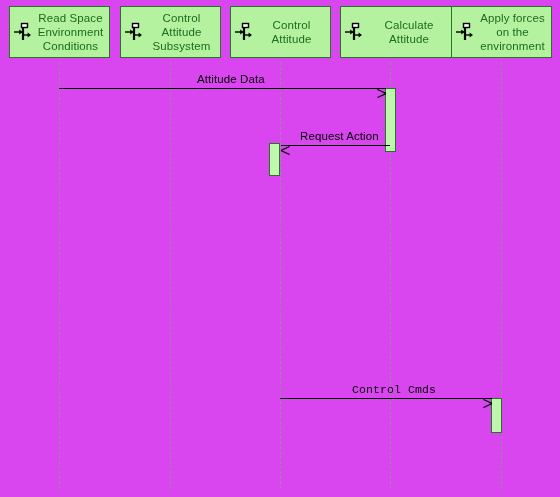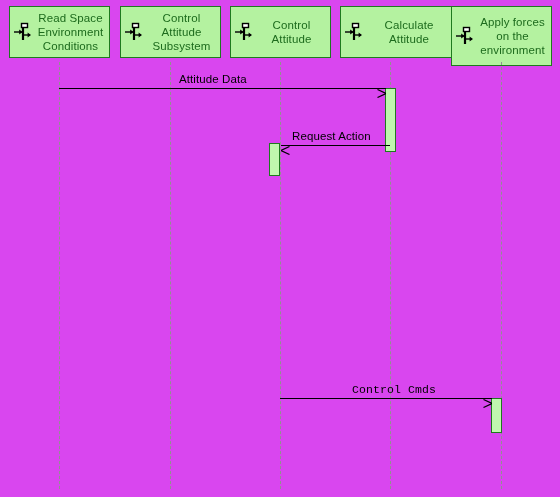--- a/index.html
+++ b/index.html
@@ -130,21 +130,21 @@
           <line x1="10" y1="6.5" x2="10" y2="19" stroke="#000000" stroke-width="2.2"></line>
           <line x1="1" y1="11" x2="9" y2="11" stroke="#000000" stroke-width="1.4"></line>
           <path d="M6.2 8.4 L9.6 11 L6.2 13.6 Z" fill="#000000"></path>
           <line x1="11" y1="14" x2="17" y2="14" stroke="#000000" stroke-width="1.4"></line>
           <path d="M14.6 11.6 L18 14 L14.6 16.4 Z" fill="#000000"></path>
         </svg>
         <span class="head-label">Calculate
 Attitude</span>
       </div>
       <div class="lifeline" style="left: 390px; top: 62px; height: 427px;"></div>
-      <div class="lifeline-head" style="left: 451px; top: 6px; width: 101px; height: 60px;">
+      <div class="lifeline-head" style="left: 451px; top: 6px; width: 101px; height: 52px;">
         <svg class="head-icon" viewBox="0 0 20 22" xmlns="http://www.w3.org/2000/svg">
           <rect x="8.5" y="2.5" width="6" height="4" fill="#ffffff" stroke="#000000" stroke-width="1.4"></rect>
           <line x1="10" y1="6.5" x2="10" y2="19" stroke="#000000" stroke-width="2.2"></line>
           <line x1="1" y1="11" x2="9" y2="11" stroke="#000000" stroke-width="1.4"></line>
           <path d="M6.2 8.4 L9.6 11 L6.2 13.6 Z" fill="#000000"></path>
           <line x1="11" y1="14" x2="17" y2="14" stroke="#000000" stroke-width="1.4"></line>
           <path d="M14.6 11.6 L18 14 L14.6 16.4 Z" fill="#000000"></path>
         </svg>
         <span class="head-label">Apply forces
 on the
@@ -155,25 +155,25 @@
   <div id="activations-layer">
       <div class="activation" style="left: 385px; top: 88px; width: 11px; height: 64px;"></div>
       <div class="activation" style="left: 269px; top: 143px; width: 11px; height: 33px;"></div>
       <div class="activation" style="left: 491px; top: 398px; width: 11px; height: 35px;"></div>
     </div>
   <div id="messages-layer">
       <div class="message" style="left: 59px; top: 88px; width: 327px;"></div>
       <div class="arrowhead" style="left: 377px; top: 84px;"><svg width="9" height="9" viewBox="0 0 9 9" xmlns="http://www.w3.org/2000/svg">
           <path d="M0.5 0.5 L9 4.5 L0.5 8.5" fill="none" stroke="#000000" stroke-width="1.2"></path>
         </svg></div>
-      <div class="msg-label" style="left: 179px; top: 73px;">Attitude Data</div>
+      <div class="msg-label" style="left: 197px; top: 73px;">Attitude Data</div>
       <div class="message" style="left: 281px; top: 145px; width: 109px;"></div>
       <div class="arrowhead" style="left: 281px; top: 141px;"><svg width="9" height="9" viewBox="0 0 9 9" xmlns="http://www.w3.org/2000/svg">
           <path d="M8.5 0.5 L0 4.5 L8.5 8.5" fill="none" stroke="#000000" stroke-width="1.2"></path>
         </svg></div>
-      <div class="msg-label" style="left: 292px; top: 130px; text-align: center;">Request Action</div>
+      <div class="msg-label" style="left: 300px; top: 130px; text-align: center;">Request Action</div>
       <div class="message" style="left: 280px; top: 398px; width: 212px;"></div>
       <div class="arrowhead" style="left: 483px; top: 394px;"><svg width="9" height="9" viewBox="0 0 9 9" xmlns="http://www.w3.org/2000/svg">
           <path d="M0.5 0.5 L9 4.5 L0.5 8.5" fill="none" stroke="#000000" stroke-width="1.2"></path>
         </svg></div>
       <div class="msg-label" style="left: 352px; top: 383px; font-family: Liberation Mono, monospace;">Control Cmds</div>
     </div>
 </div>
 
 </body></html>

